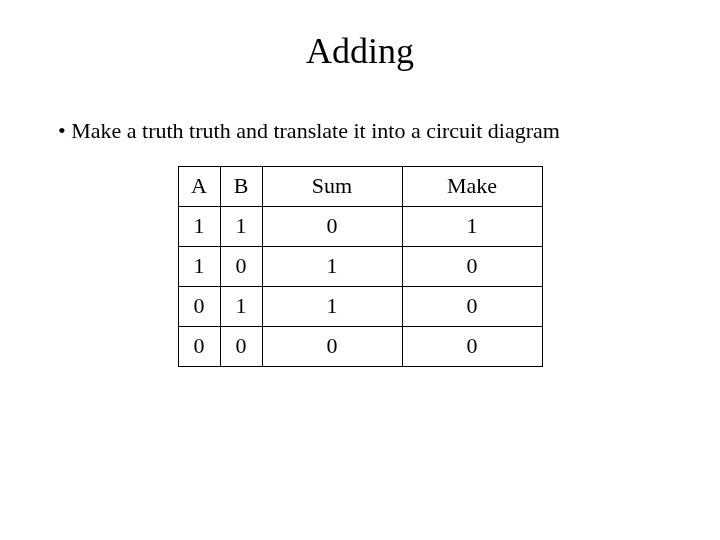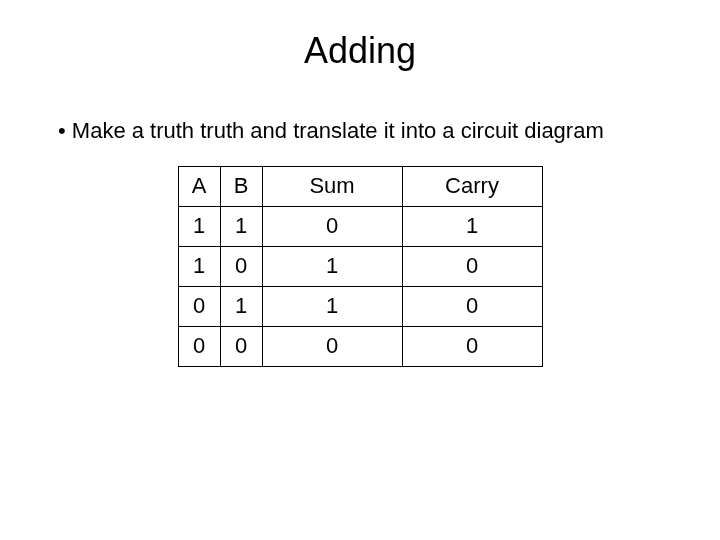--- a/index.html
+++ b/index.html
@@ -1,18 +1,19 @@
 <!DOCTYPE html>
 <html><head>
   <meta charset="utf-8">
   <style>
     * {
       margin: 0;
       padding: 0;
       box-sizing: border-box;
+      font-family: Liberation Serif, serif;
     }
     body {
       width: 720px;
       height: 540px;
       background: #ffffff;
       font-family: Arial, Helvetica, sans-serif;
       color: #000000;
       padding: 30px 0 0 0;
     }
     .title {
@@ -58,21 +59,21 @@
 
 <p class="bullet-text">• Make a truth truth and translate it into a circuit diagram</p>
 
 <div class="table-wrap">
   <table>
     <tbody>
         <tr>
       <td class="col-ab">A</td>
       <td class="col-ab">B</td>
       <td class="col-wide">Sum</td>
-      <td class="col-wide">Carry</td>
+      <td class="col-wide">Make</td>
     </tr>
     <tr>
       <td class="col-ab">1</td>
       <td class="col-ab">1</td>
       <td class="col-wide">0</td>
       <td class="col-wide">1</td>
     </tr>
     <tr>
       <td class="col-ab">1</td>
       <td class="col-ab">0</td>

